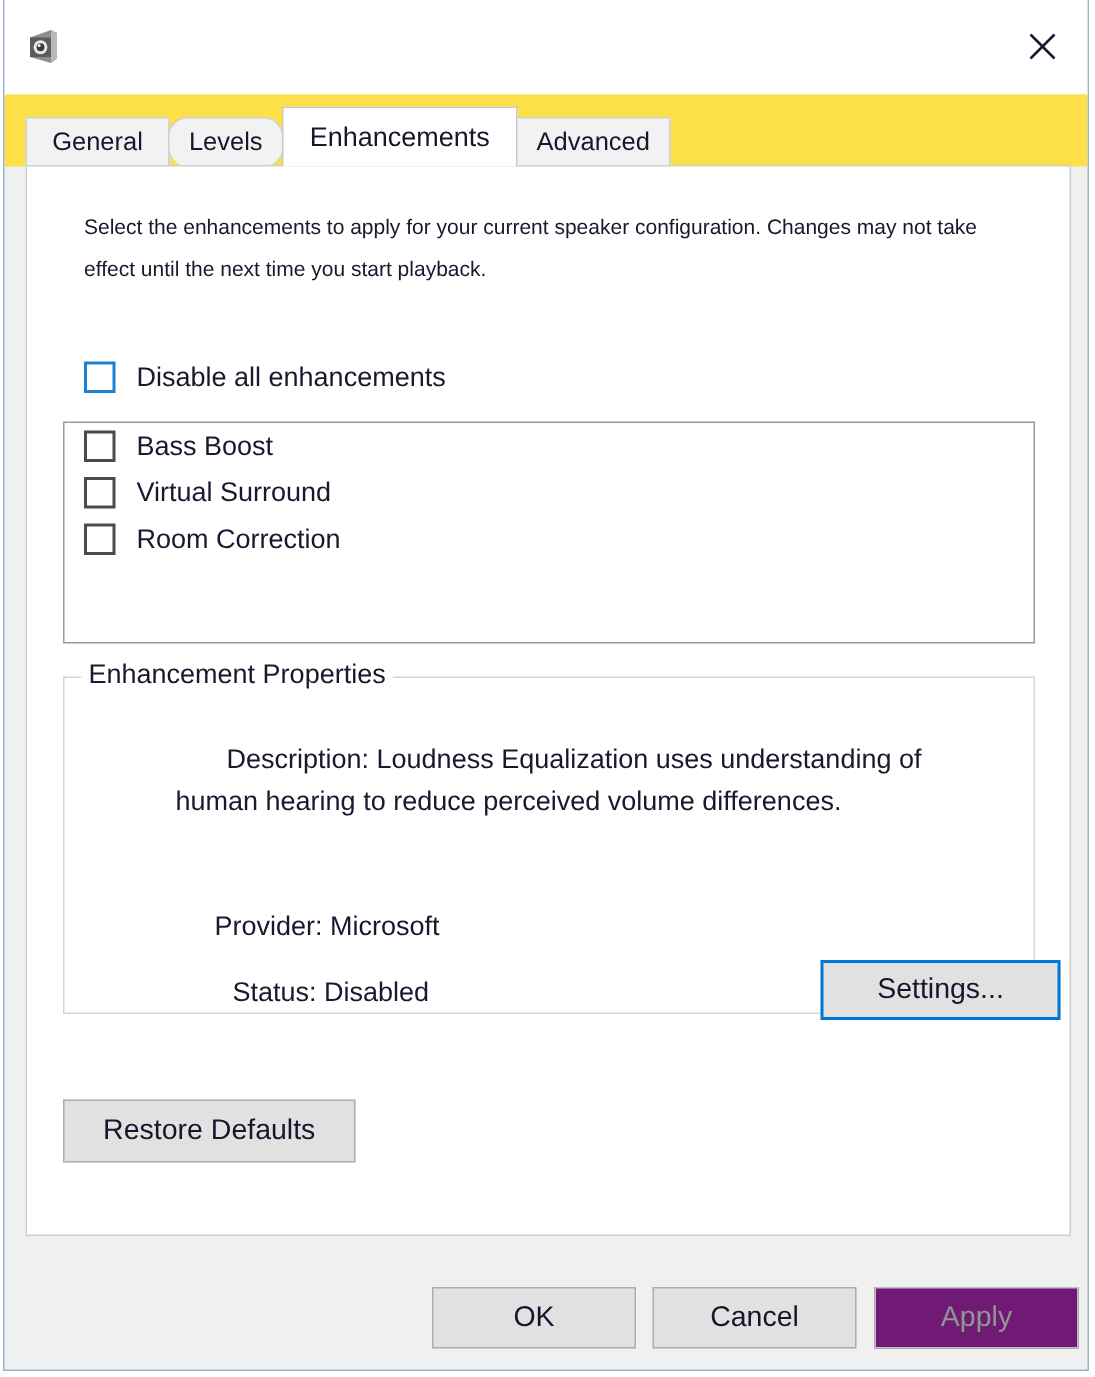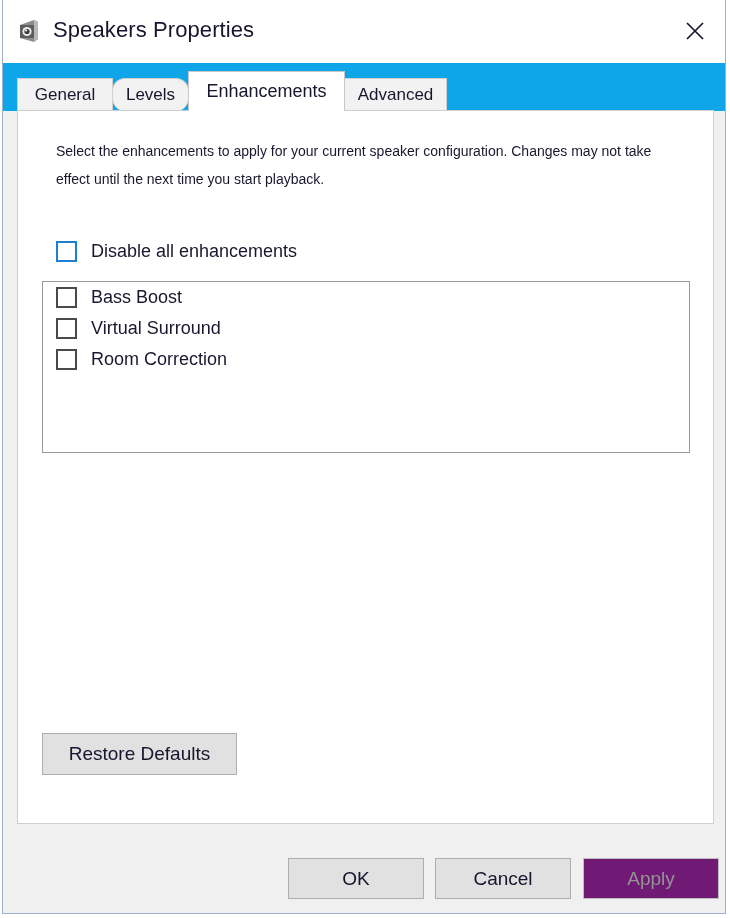--- a/index.html
+++ b/index.html
@@ -64,21 +64,21 @@
     justify-content: center;
     padding: 0;
   }
 
   
   .tabstrip {
     position: absolute;
     left: 0; top: 63px;
     width: 100%;
     height: 48px;
-    background: #0ea5e9;
+    background: #fde047;
     text-align: center;
   }
   .tab {
     position: absolute;
     bottom: 0;
     height: 33px;
     background: #f2f2f2;
     border: 1px solid #d0d0d0;
     border-bottom: none;
     box-sizing: border-box;
@@ -146,21 +146,21 @@
     color: #18182e;
     white-space: nowrap;
   }
 
   
   .listbox {
     position: absolute;
     left: 24px;
     top: 170px;
     width: 648px;
-    height: 172px;
+    height: 148px;
     background: #ffffff;
     border: 1px solid #9a9a9a;
     box-sizing: border-box;
     overflow: hidden;
   }
   .list-item {
     position: relative;
     display: flex;
     align-items: center;
     height: 31px;
@@ -347,21 +347,20 @@
     <span class="title-icon">
       <svg width="26" height="26" viewBox="0 0 26 26">
         <polygon points="4,7 18,2 22,4 22,21 18,24 4,20" fill="#8c8c8c"></polygon>
         <polygon points="18,2 22,4 22,21 18,24" fill="#b8b8b8"></polygon>
         <rect x="4" y="7" width="14" height="13" fill="#5c5c5c"></rect>
         <circle cx="11" cy="13.5" r="4.6" fill="#eaeaea"></circle>
         <circle cx="11" cy="13.5" r="2.6" fill="#3a3a3a"></circle>
         <circle cx="10.1" cy="12.4" r="1.0" fill="#ffffff"></circle>
       </svg>
     </span>
-    <div class="title-text">Speakers Properties</div>
     <button class="close-btn" aria-label="Close">
       <svg width="22" height="22" viewBox="0 0 22 22">
         <line x1="3" y1="3" x2="19" y2="19" stroke="#16162d" stroke-width="1.7"></line>
         <line x1="19" y1="3" x2="3" y2="19" stroke="#16162d" stroke-width="1.7"></line>
       </svg>
     </button>
   </div>
 
   <div class="tabstrip">
     <div class="tab" style="left:14px; width:96px;">General</div>
@@ -387,20 +386,27 @@
       <div class="list-item">
         <span class="cb gray"></span>
         <span class="txt">Virtual Surround</span>
       </div>
       <div class="list-item">
         <span class="cb gray"></span>
         <span class="txt">Room Correction</span>
       </div>
     </div>
 
+    <div class="groupbox">
+      <div class="group-legend">Enhancement Properties</div>
+      <div class="prop-desc">Description: Loudness Equalization uses understanding of human hearing to reduce perceived volume differences.</div>
+      <div class="prop-provider">Provider: Microsoft</div>
+      <div class="prop-status">Status: Disabled</div>
+      <button class="settings-btn">Settings...</button>
+    </div>
 
     <button class="restore-btn">Restore Defaults</button>
 
 
   </div>
 
   <button class="footer-btn" id="btn-ok">OK</button>
   <button class="footer-btn" id="btn-cancel">Cancel</button>
   <button class="footer-btn disabled" id="btn-apply" disabled="">Apply</button>
 

